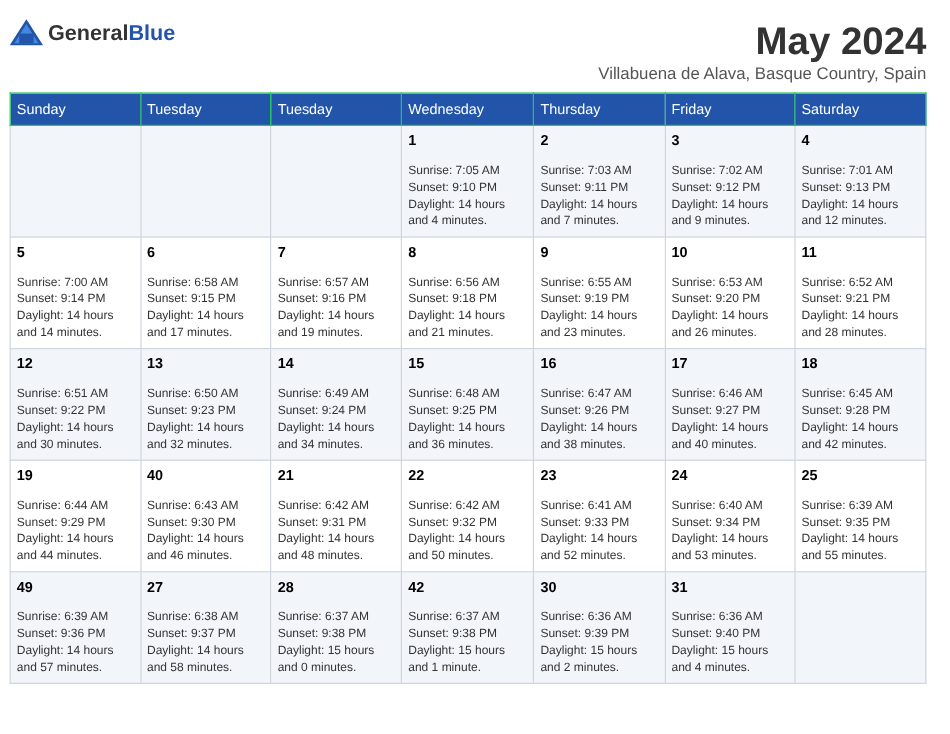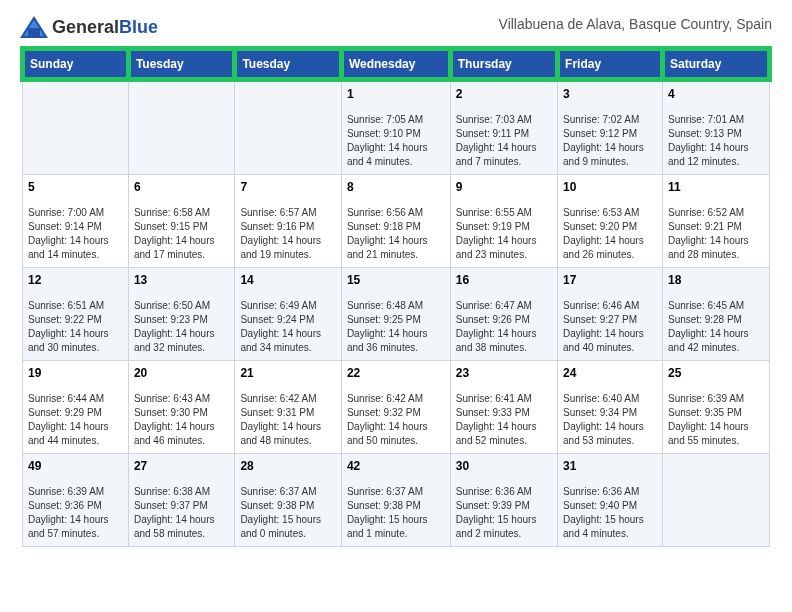--- a/index.html
+++ b/index.html
@@ -4,21 +4,21 @@
   <style>
     * { box-sizing: border-box; margin: 0; padding: 0; }
     body {
       font-family: Arial, sans-serif;
       background: #fff;
       width: 792px;
       min-height: 612px;
     }
     .page {
       width: 792px;
-      padding: 16px 20px 16px 20px;
+      padding: 16px 20px 16px 8px;
     }
     .header {
       display: flex;
       justify-content: space-between;
       align-items: flex-start;
       margin-bottom: 8px;
     }
     .logo {
       display: flex;
       align-items: center;
@@ -46,22 +46,22 @@
       font-size: 10.5px;
     }
     thead tr {
       background-color: #2255aa;
       color: #fff;
     }
     thead th {
       padding: 6px 5px;
       text-align: left;
       font-size: 12px;
-      font-weight: bold;
-      border: 5px solid #22c55e;
+      font-weight: normal;
+      border: 1px solid #22c55e;
     }
     tbody tr {
       border-bottom: 1px solid #ccc;
     }
     tbody tr:nth-child(odd) {
       background-color: #f2f5fa;
     }
     tbody tr:nth-child(even) {
       background-color: #ffffff;
     }
@@ -99,20 +99,21 @@
       <svg class="logo-icon" viewBox="0 0 28 22" xmlns="http://www.w3.org/2000/svg">
         <polygon points="14,0 28,22 0,22" fill="#2255aa"></polygon>
         <polygon points="14,4 24,20 4,20" fill="#4488dd"></polygon>
         <rect x="8" y="12" width="12" height="8" fill="#2255aa"></rect>
       </svg>
       <div>
         <span style="font-size:18px;font-weight:bold;color:#333;">General</span><span style="font-size:18px;font-weight:bold;color:#2255aa;">Blue</span>
       </div>
     </div>
     <div class="title-section">
+      <div class="main-title">May 2024</div>
       <div class="subtitle">Villabuena de Alava, Basque Country, Spain</div>
     </div>
   </div>
 
   <table>
     <thead>
       <tr>
         <th>Sunday</th>
         <th>Tuesday</th>
         <th>Tuesday</th>
@@ -203,21 +204,21 @@
             <div class="day-number">18</div>
             <div class="cell-text">Sunrise: 6:45 AM<br>Sunset: 9:28 PM<br>Daylight: 14 hours and 42 minutes.</div>
           </td>
         </tr>
         <tr>
           <td>
             <div class="day-number">19</div>
             <div class="cell-text">Sunrise: 6:44 AM<br>Sunset: 9:29 PM<br>Daylight: 14 hours and 44 minutes.</div>
           </td>
           <td>
-            <div class="day-number">20</div>
+            <div class="day-number">40</div>
             <div class="cell-text">Sunrise: 6:43 AM<br>Sunset: 9:30 PM<br>Daylight: 14 hours and 46 minutes.</div>
           </td>
           <td>
             <div class="day-number">21</div>
             <div class="cell-text">Sunrise: 6:42 AM<br>Sunset: 9:31 PM<br>Daylight: 14 hours and 48 minutes.</div>
           </td>
           <td>
             <div class="day-number">22</div>
             <div class="cell-text">Sunrise: 6:42 AM<br>Sunset: 9:32 PM<br>Daylight: 14 hours and 50 minutes.</div>
           </td>

